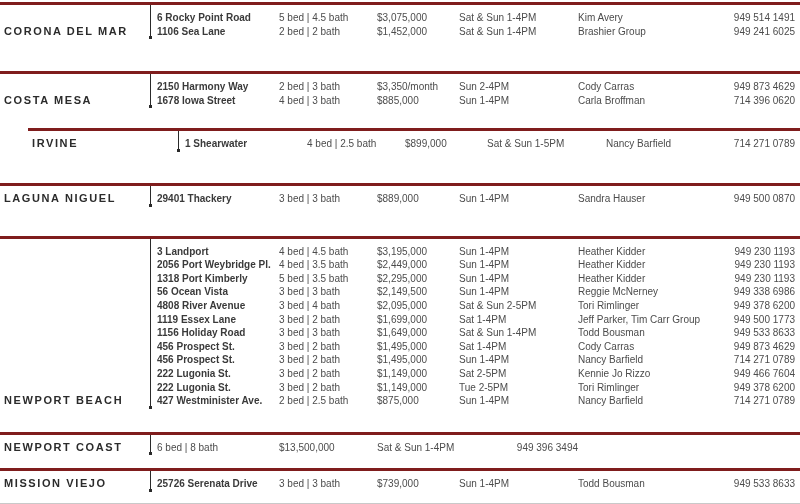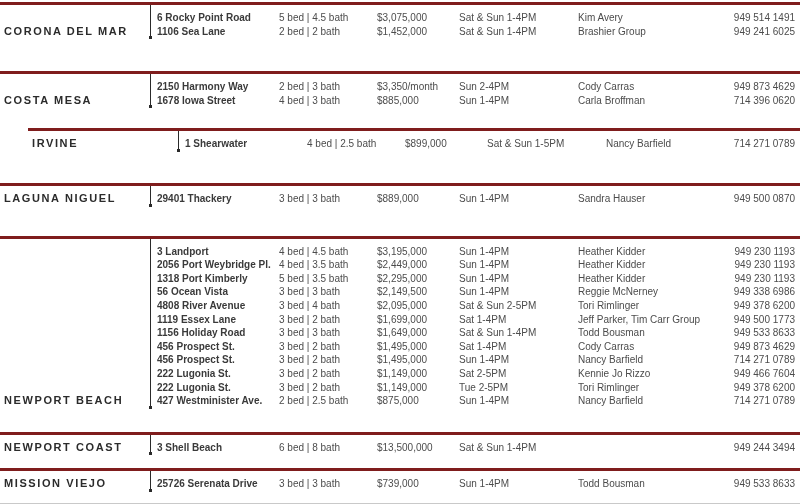--- a/index.html
+++ b/index.html
@@ -274,25 +274,24 @@
     <div class="cell-phone">714 271 0789</div>
   </div>
 </div>
   </div>
 
   <div class="city-section">
     <div class="city-cell">NEWPORT COAST</div>
     <span class="marker-line" style="height: 17.6px;"></span>
     <div class="rows">
   <div class="listing-row">
-    <div class="cell-address">3 Shell Beach</div>
     <div class="cell-bedbath">6 bed | 8 bath</div>
     <div class="cell-price">$13,500,000</div>
     <div class="cell-time">Sat &amp; Sun 1-4PM</div>
-    <div class="cell-phone">949 244 3494</div>
+    <div class="cell-phone">949 396 3494</div>
   </div>
 </div>
   </div>
 
   <div class="city-section">
     <div class="city-cell">MISSION VIEJO</div>
     <span class="marker-line" style="height: 17.6px;"></span>
     <div class="rows">
   <div class="listing-row">
     <div class="cell-address">25726 Serenata Drive</div>

